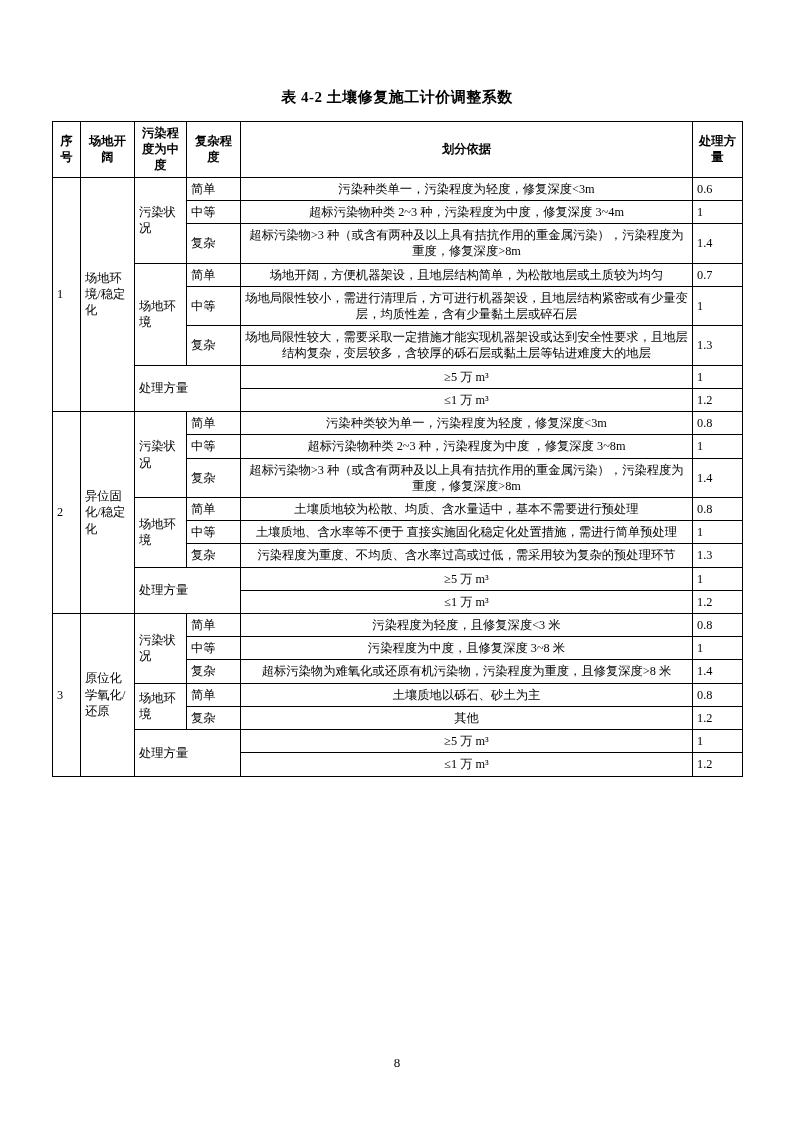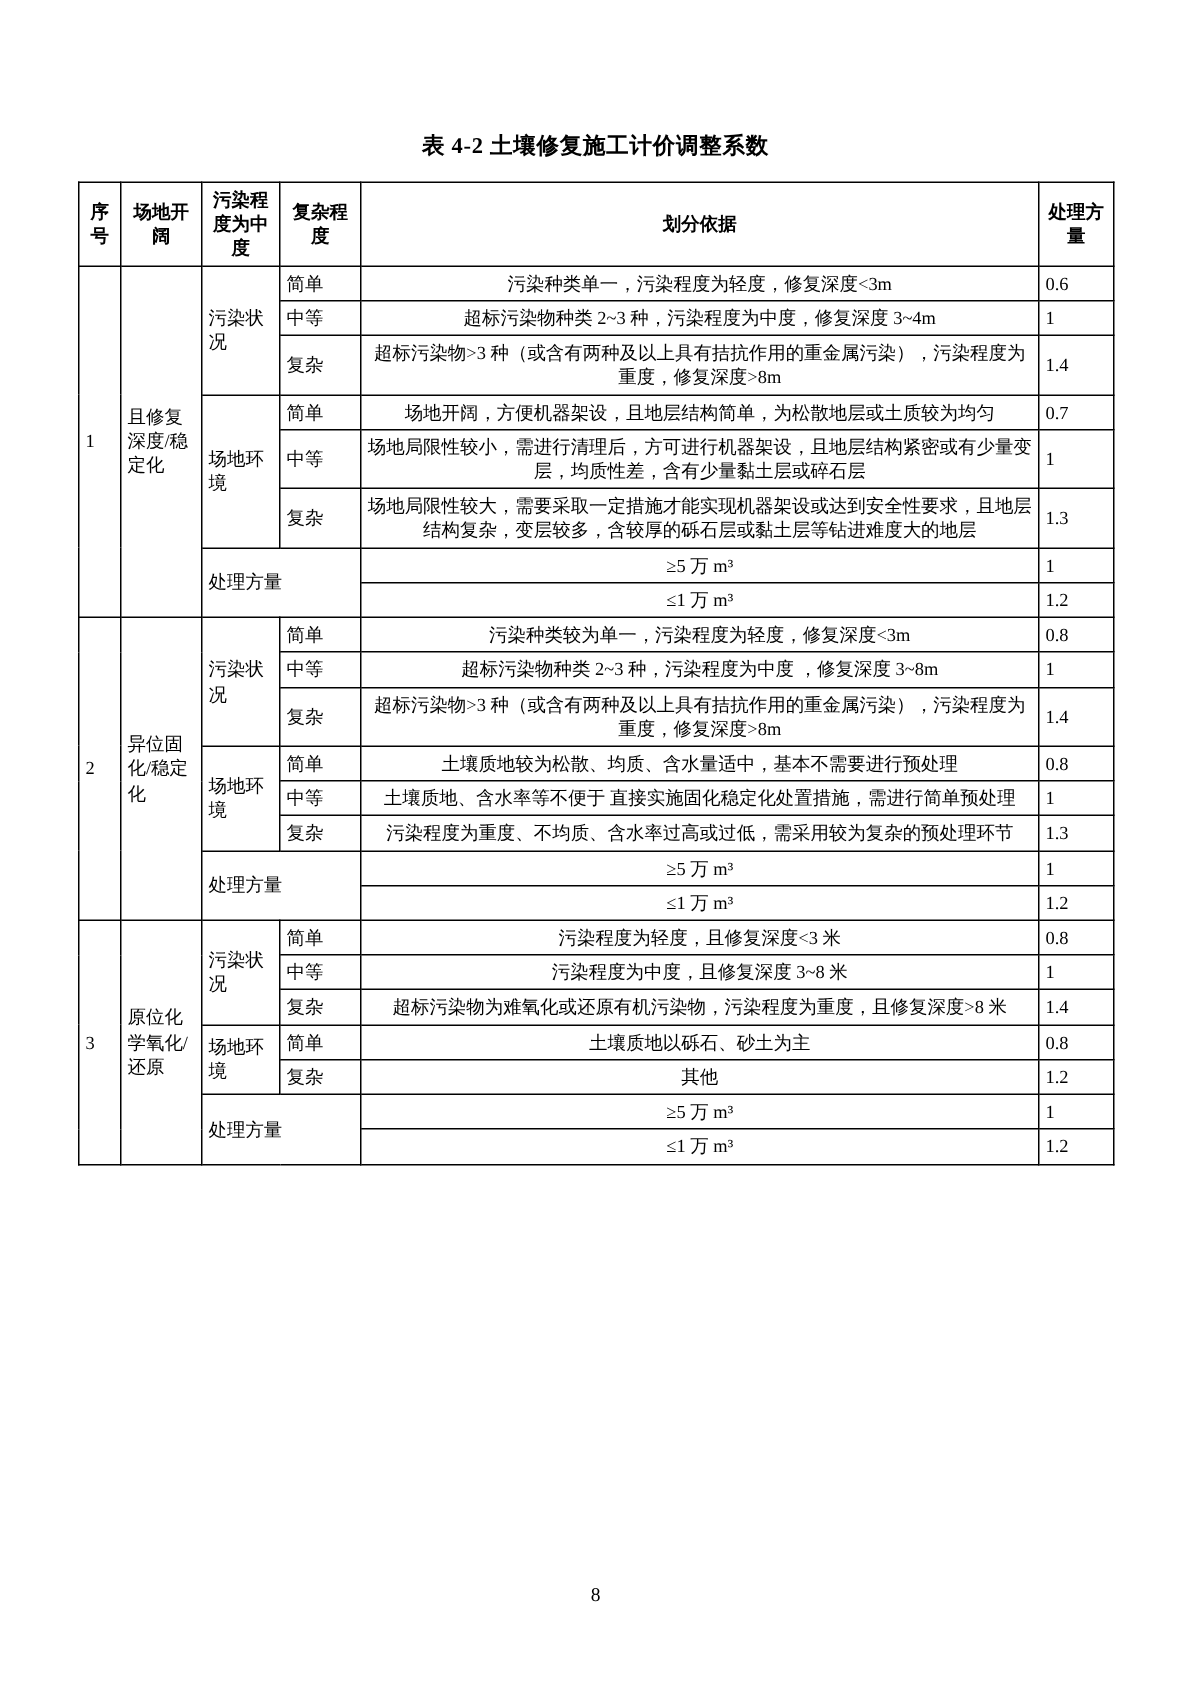--- a/index.html
+++ b/index.html
@@ -98,21 +98,21 @@
         <th class="hd">污染程度为中度</th>
         <th class="hd">复杂程度</th>
         <th class="hd">划分依据</th>
         <th class="hd">处理方量</th>
       </tr>
     </thead>
     <tbody>
 
       <tr>
         <td class="vert" rowspan="8">1</td>
-        <td class="vert" rowspan="8">且修复深度/稳定化</td>
+        <td class="vert" rowspan="8">场地环境/稳定化</td>
         <td class="vert" rowspan="3">污染状况</td>
         <td class="vert">简单</td>
         <td class="basis">污染种类单一，污染程度为轻度，修复深度&lt;3m</td>
         <td class="vert">0.6</td>
       </tr>
       <tr>
         <td class="vert">中等</td>
         <td class="basis">超标污染物种类 2~3 种，污染程度为中度，修复深度 3~4m</td>
         <td class="vert">1</td>
       </tr>

